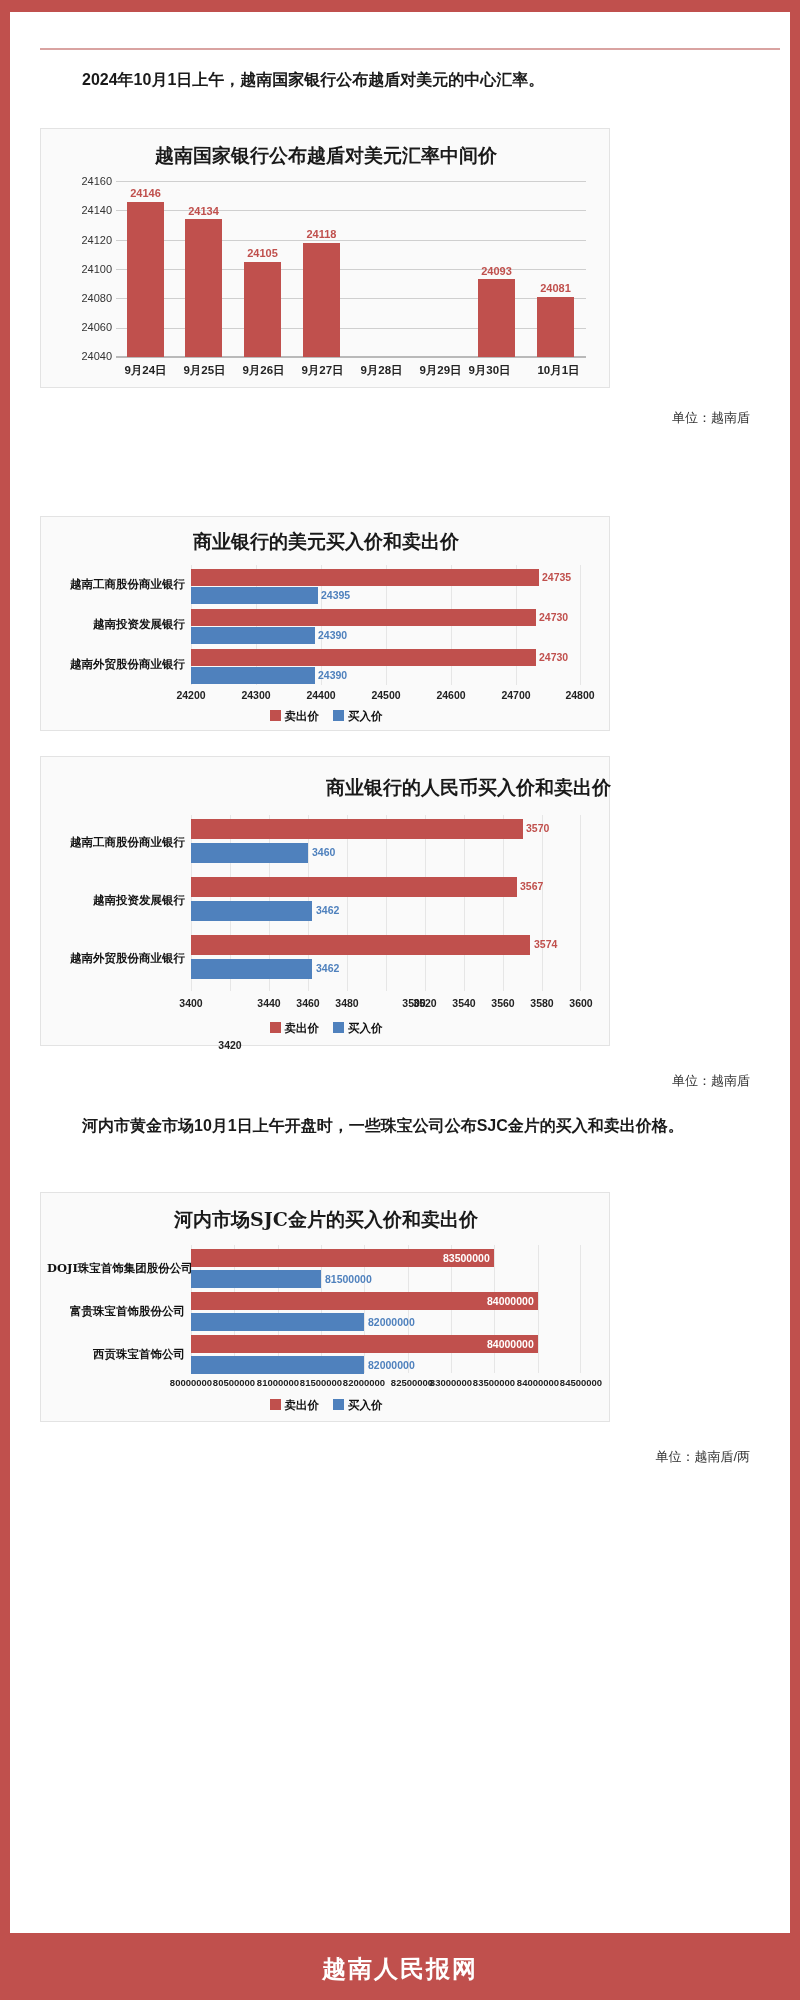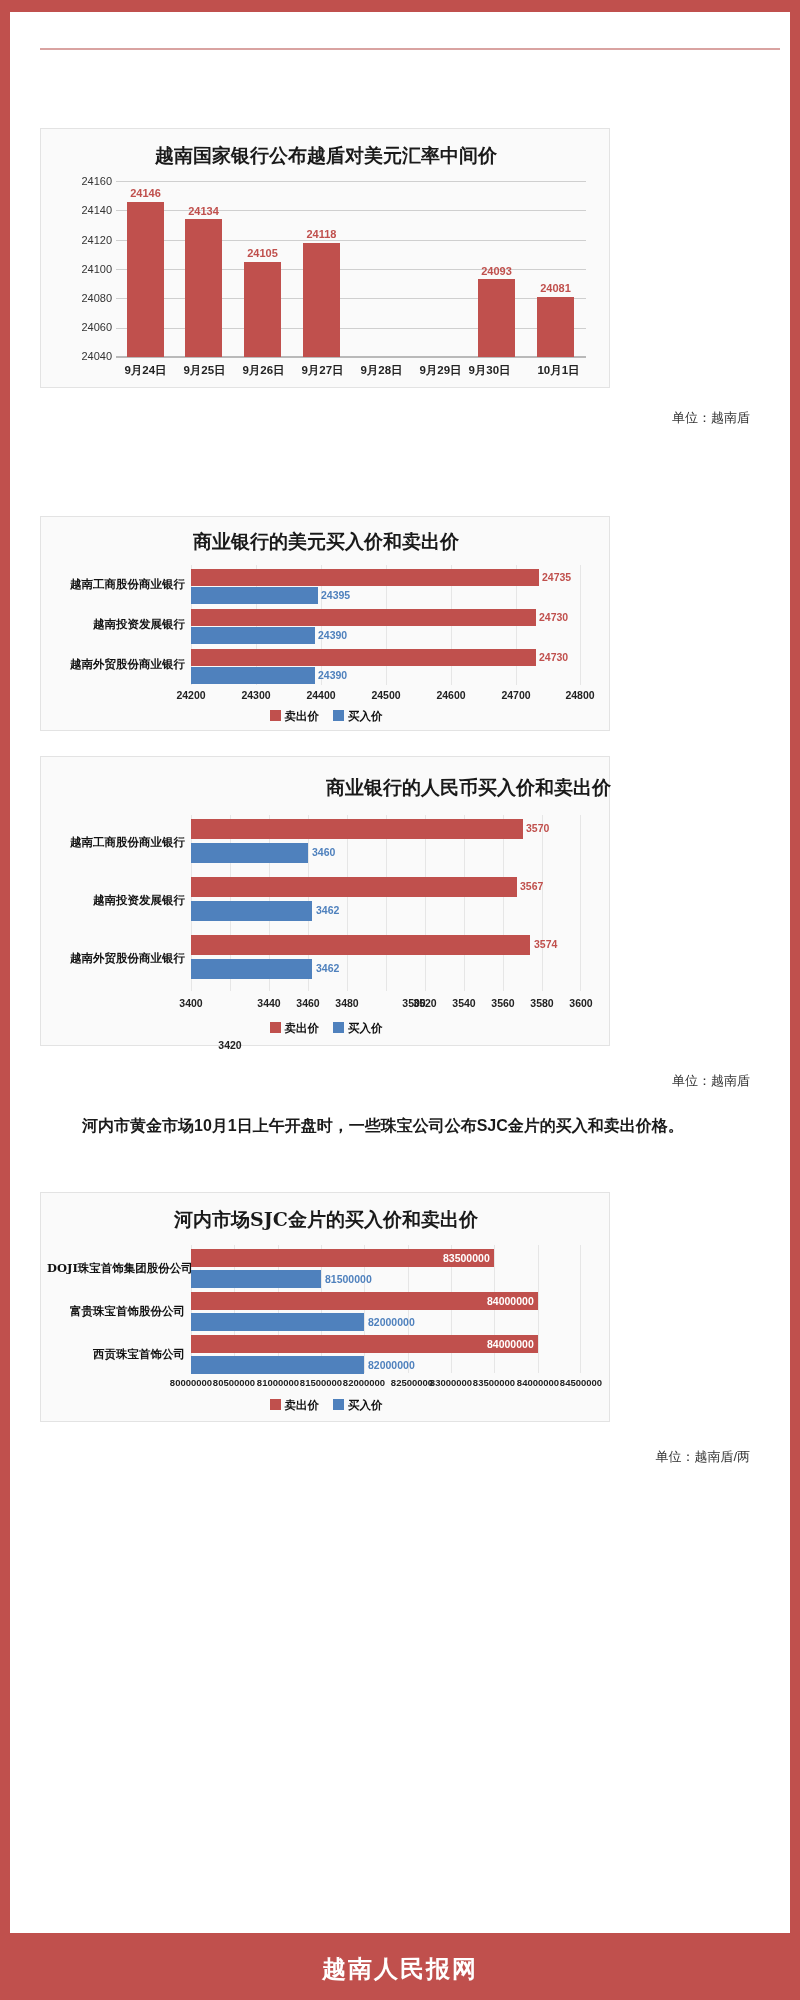--- a/index.html
+++ b/index.html
@@ -106,20 +106,21 @@
     font-family:"DejaVu Serif", serif;
   }
 </style>
 </head>
 <body>
 
 <div class="page">
   <div class="topbar"></div>
   <div class="topline"></div>
 
+  <div class="para indent" style="position:absolute;left:40px;top:66px;width:720px;">2024年10月1日上午，越南国家银行公布越盾对美元的中心汇率。</div>
 
   <div class="chartbox" style="left:30px;top:128px;width:570px;height:260px;position:absolute;">
     <div class="chart-title" style="position:absolute;left:0;top:14px;width:570px;font-size:19px;">越南国家银行公布越盾对美元汇率中间价</div>
 
     <div style="position:absolute;left:75px;top:52px;width:470px;height:176px;">
 
       <div class="hbaseline" style="left:0;top:0px;width:470px;height:1px;"></div>
       <div class="hbaseline" style="left:0;top:29.3px;width:470px;height:1px;"></div>
       <div class="hbaseline" style="left:0;top:58.6px;width:470px;height:1px;"></div>
       <div class="hbaseline" style="left:0;top:88px;width:470px;height:1px;"></div>

